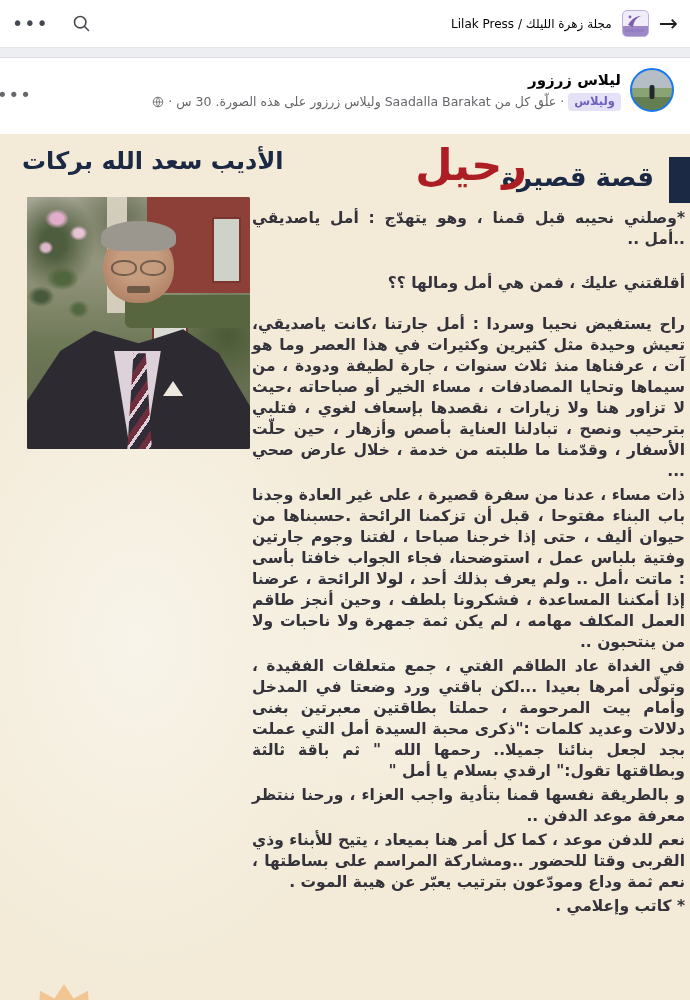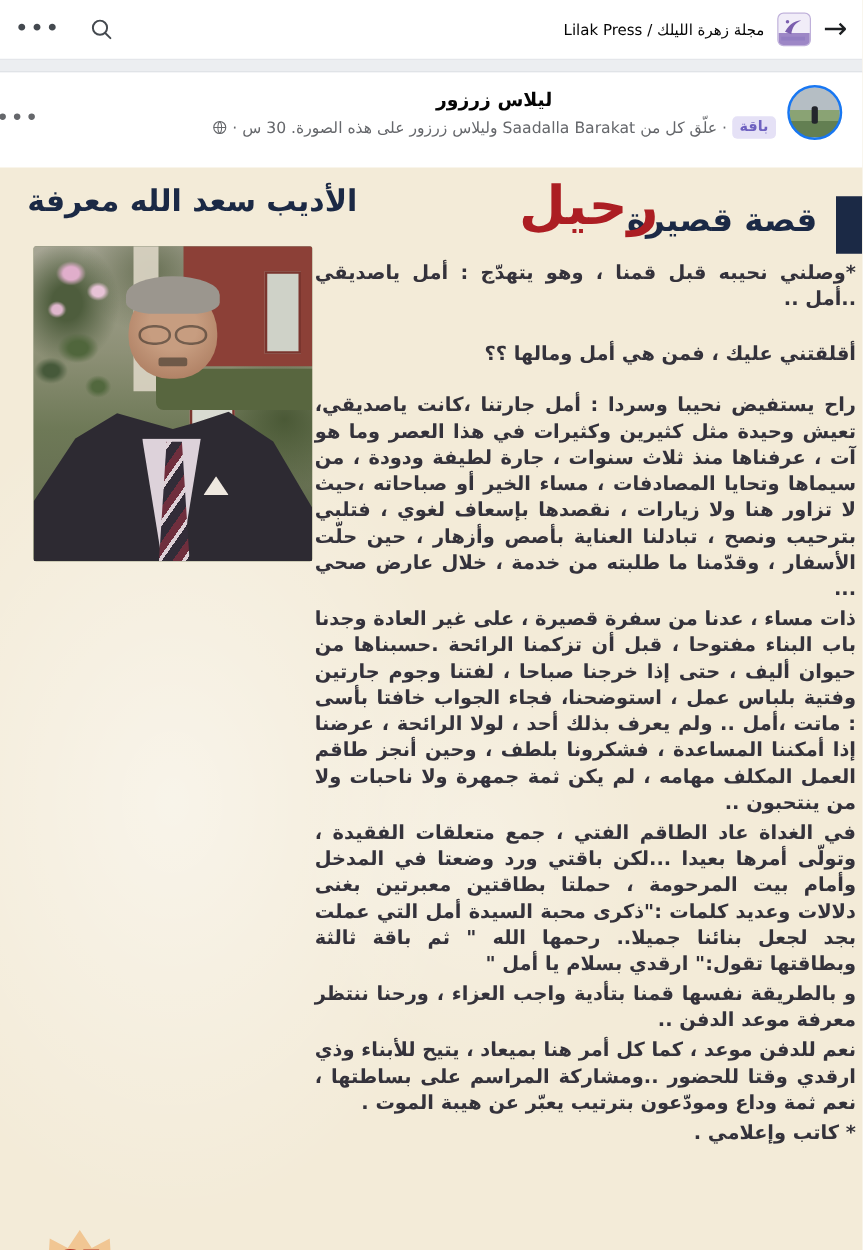--- a/index.html
+++ b/index.html
@@ -27,21 +27,21 @@
   }
   .logo svg { position:absolute; inset:0; }
   .toolbar-title { font-size:12px; color:#050505; white-space:nowrap; }
   .toolbar-left { display:flex; align-items:center; gap:22px; }
   .more-dots { font-size:19px; color:#44494f; letter-spacing:1px; line-height:1; cursor:pointer; }
 
   
   .band { height:10px; background:#eceef1; border-bottom:1px solid #dcdfe4; }
 
   
-  .post-header { height:76px; background:#fff; position:relative; padding:10px 16px 0 16px; display:flex; gap:9px;text-align:center; }
+  .post-header { height:76px; background:#fff; position:relative; padding:10px 16px 0 16px; display:flex; gap:9px; }
   .avatar {
     width:44px; height:44px; border-radius:50%; flex:0 0 auto;
     border:2px solid #1877f2; overflow:hidden; position:relative;
     background:linear-gradient(180deg,#b5bec4 0 46%, #8aa374 46% 68%, #637f52 68% 100%);
   }
   .avatar-figure { position:absolute; left:50%; top:38%; width:5px; height:14px; background:#23262c; border-radius:2px; transform:translateX(-50%); }
   .ph-meta-col { padding-top:2px; }
   .author-name { font-size:15px; font-weight:bold; color:#050505; line-height:20px; cursor:pointer; }
   .meta-line { margin-top:3px; display:flex; align-items:center; gap:4px; font-size:12.5px; color:#65676b; }
   .role-badge {
@@ -158,39 +158,39 @@
 
 <div class="band"></div>
 
 <div class="post-header">
   <div class="avatar">
     <div class="avatar-figure"></div>
   </div>
   <div class="ph-meta-col">
     <div class="author-name">ليلاس زرزور</div>
     <div class="meta-line">
-      <span class="role-badge">باقة</span>
+      <span class="role-badge">وليلاس</span>
       <span>· علّق كل من Saadalla Barakat وليلاس زرزور على هذه الصورة. 30 س ·</span>
       <span style="line-height:0;">
         <svg viewBox="0 0 16 16" width="12" height="12">
             <circle cx="8" cy="8" r="6.4" fill="none" stroke="#65676b" stroke-width="1.2"></circle>
             <path d="M1.6 8h12.8 M8 1.6c2.6 2 2.6 10.8 0 12.8 M8 1.6c-2.6 2-2.6 10.8 0 12.8" fill="none" stroke="#65676b" stroke-width="1.1"></path>
           </svg>
       </span>
     </div>
   </div>
   <span class="post-more">•••</span>
 </div>
 
 <div class="magazine">
 
   <div class="navy-block"></div>
   <div class="section-label">قصة قصيرة</div>
   <div class="page-title">رحيل</div>
-  <div class="author-heading">الأديب سعد الله معرفة</div>
+  <div class="author-heading">الأديب سعد الله بركات</div>
 
   <div class="photo">
     <div class="ph-bg"></div>
     <div class="ph-building"></div>
     <div class="ph-window1" style="position:absolute;"></div>
     <div class="ph-window2" style="position:absolute;"></div>
     <div class="ph-pillar"></div>
     <div class="ph-flowers"></div>
     <div class="ph-hedge"></div>
     <div class="ph-suit"></div>
@@ -206,21 +206,21 @@
     <div class="ph-pocket"></div>
   </div>
 
   <div class="story">
     <p class="intro1">*وصلني نحيبه قبل قمنا ، وهو يتهدّج : أمل ياصديقي ..أمل ..</p>
     <p class="intro2">أقلقتني عليك ، فمن هي أمل ومالها ؟؟</p>
     <p class="para">راح يستفيض نحيبا وسردا : أمل جارتنا ،كانت ياصديقي، تعيش وحيدة مثل كثيرين وكثيرات في هذا العصر وما هو آت ، عرفناها منذ ثلاث سنوات ، جارة لطيفة ودودة ، من سيماها وتحايا المصادفات ، مساء الخير أو صباحاته ،حيث لا تزاور هنا ولا زيارات ، نقصدها بإسعاف لغوي ، فتلبي بترحيب ونصح ، تبادلنا العناية بأصص وأزهار ، حين حلّت الأسفار ، وقدّمنا ما طلبته من خدمة ، خلال عارض صحي ...</p>
     <p class="para">ذات مساء ، عدنا من سفرة قصيرة ، على غير العادة وجدنا باب البناء مفتوحا ، قبل أن تزكمنا الرائحة .حسبناها من حيوان أليف ، حتى إذا خرجنا صباحا ، لفتنا وجوم جارتين وفتية بلباس عمل ، استوضحنا، فجاء الجواب خافتا بأسى : ماتت ،أمل .. ولم يعرف بذلك أحد ، لولا الرائحة ، عرضنا إذا أمكننا المساعدة ، فشكرونا بلطف ، وحين أنجز طاقم العمل المكلف مهامه ، لم يكن ثمة جمهرة ولا ناحبات ولا من ينتحبون ..</p>
     <p class="para">في الغداة عاد الطاقم الفتي ، جمع متعلقات الفقيدة ، وتولّى أمرها بعيدا ...لكن باقتي ورد وضعتا في المدخل وأمام بيت المرحومة ، حملتا بطاقتين معبرتين بغنى دلالات وعديد كلمات :"ذكرى محبة السيدة أمل التي عملت بجد لجعل بنائنا جميلا.. رحمها الله " ثم باقة ثالثة وبطاقتها تقول:" ارقدي بسلام يا أمل "</p>
     <p class="para">و بالطريقة نفسها قمنا بتأدية واجب العزاء ، ورحنا ننتظر معرفة موعد الدفن ..</p>
-    <p class="para">نعم للدفن موعد ، كما كل أمر هنا بميعاد ، يتيح للأبناء وذي ارقدي وقتا للحضور ..ومشاركة المراسم على بساطتها ، نعم ثمة وداع ومودّعون بترتيب يعبّر عن هيبة الموت .</p>
+    <p class="para">نعم للدفن موعد ، كما كل أمر هنا بميعاد ، يتيح للأبناء وذي القربى وقتا للحضور ..ومشاركة المراسم على بساطتها ، نعم ثمة وداع ومودّعون بترتيب يعبّر عن هيبة الموت .</p>
     <p class="footnote">* كاتب وإعلامي .</p>
 
   </div>
 
   <div class="starburst">
     <span class="page-number">65</span>
   </div>
 
 </div>
 

